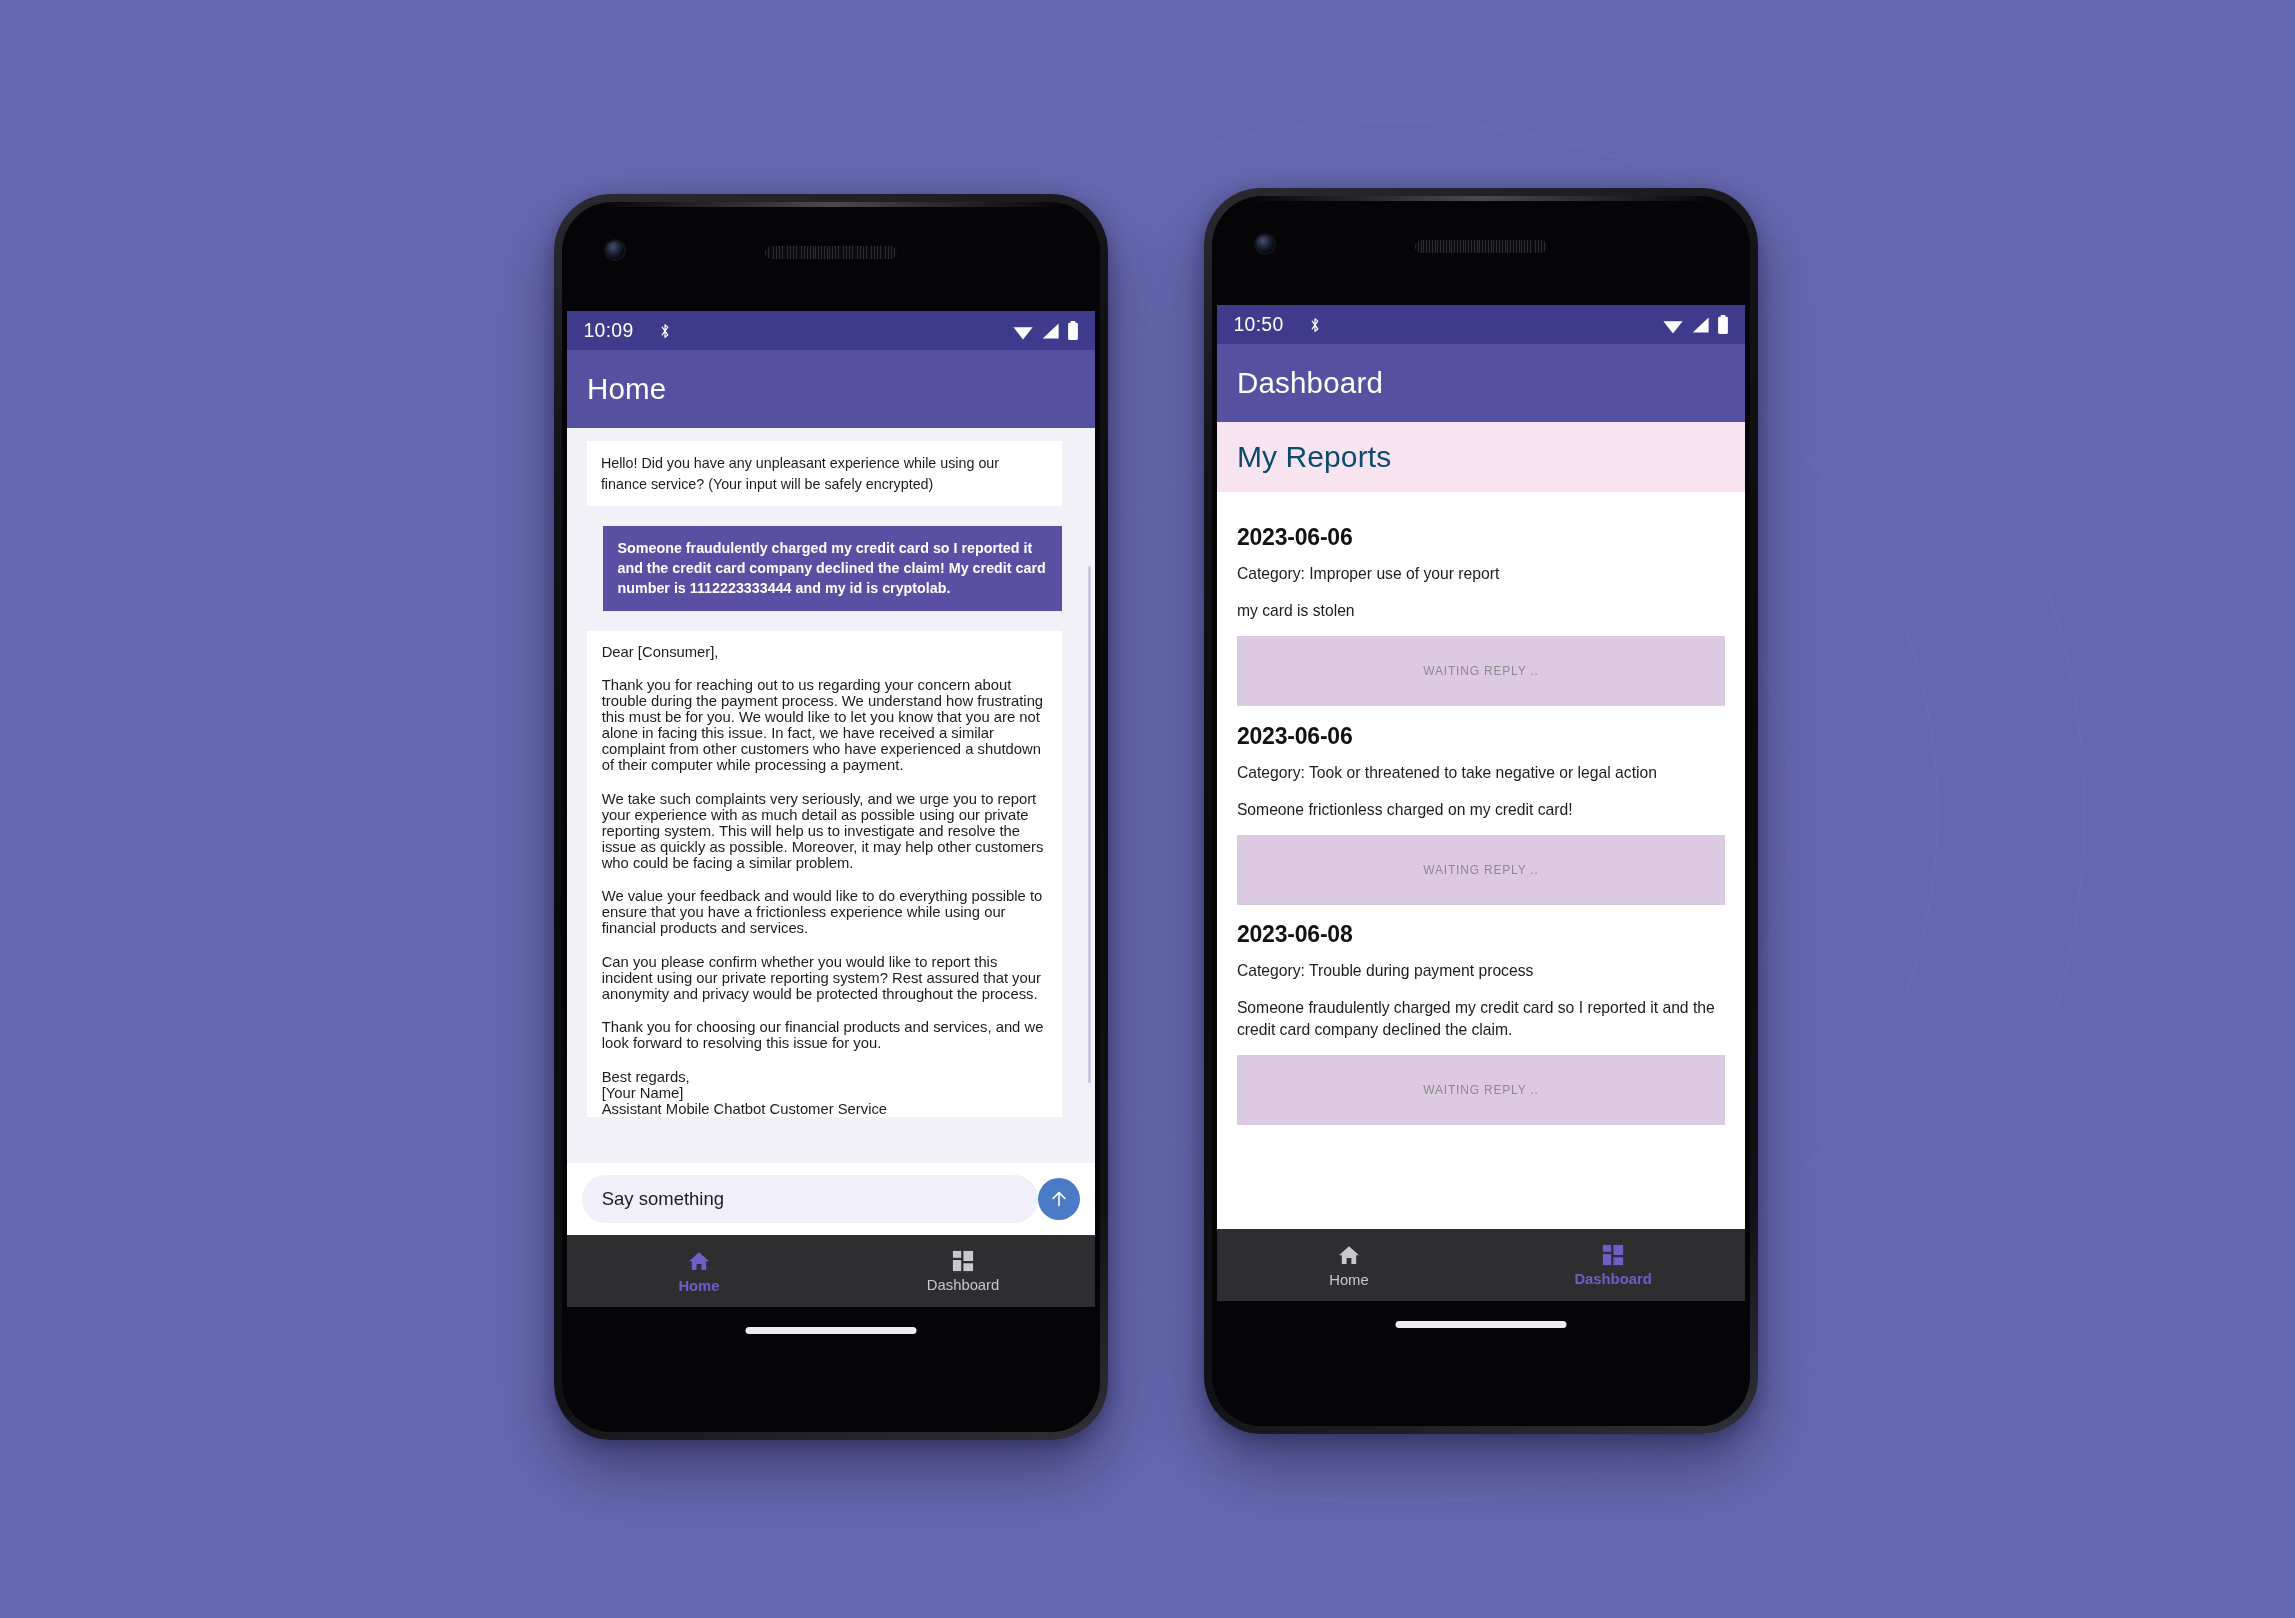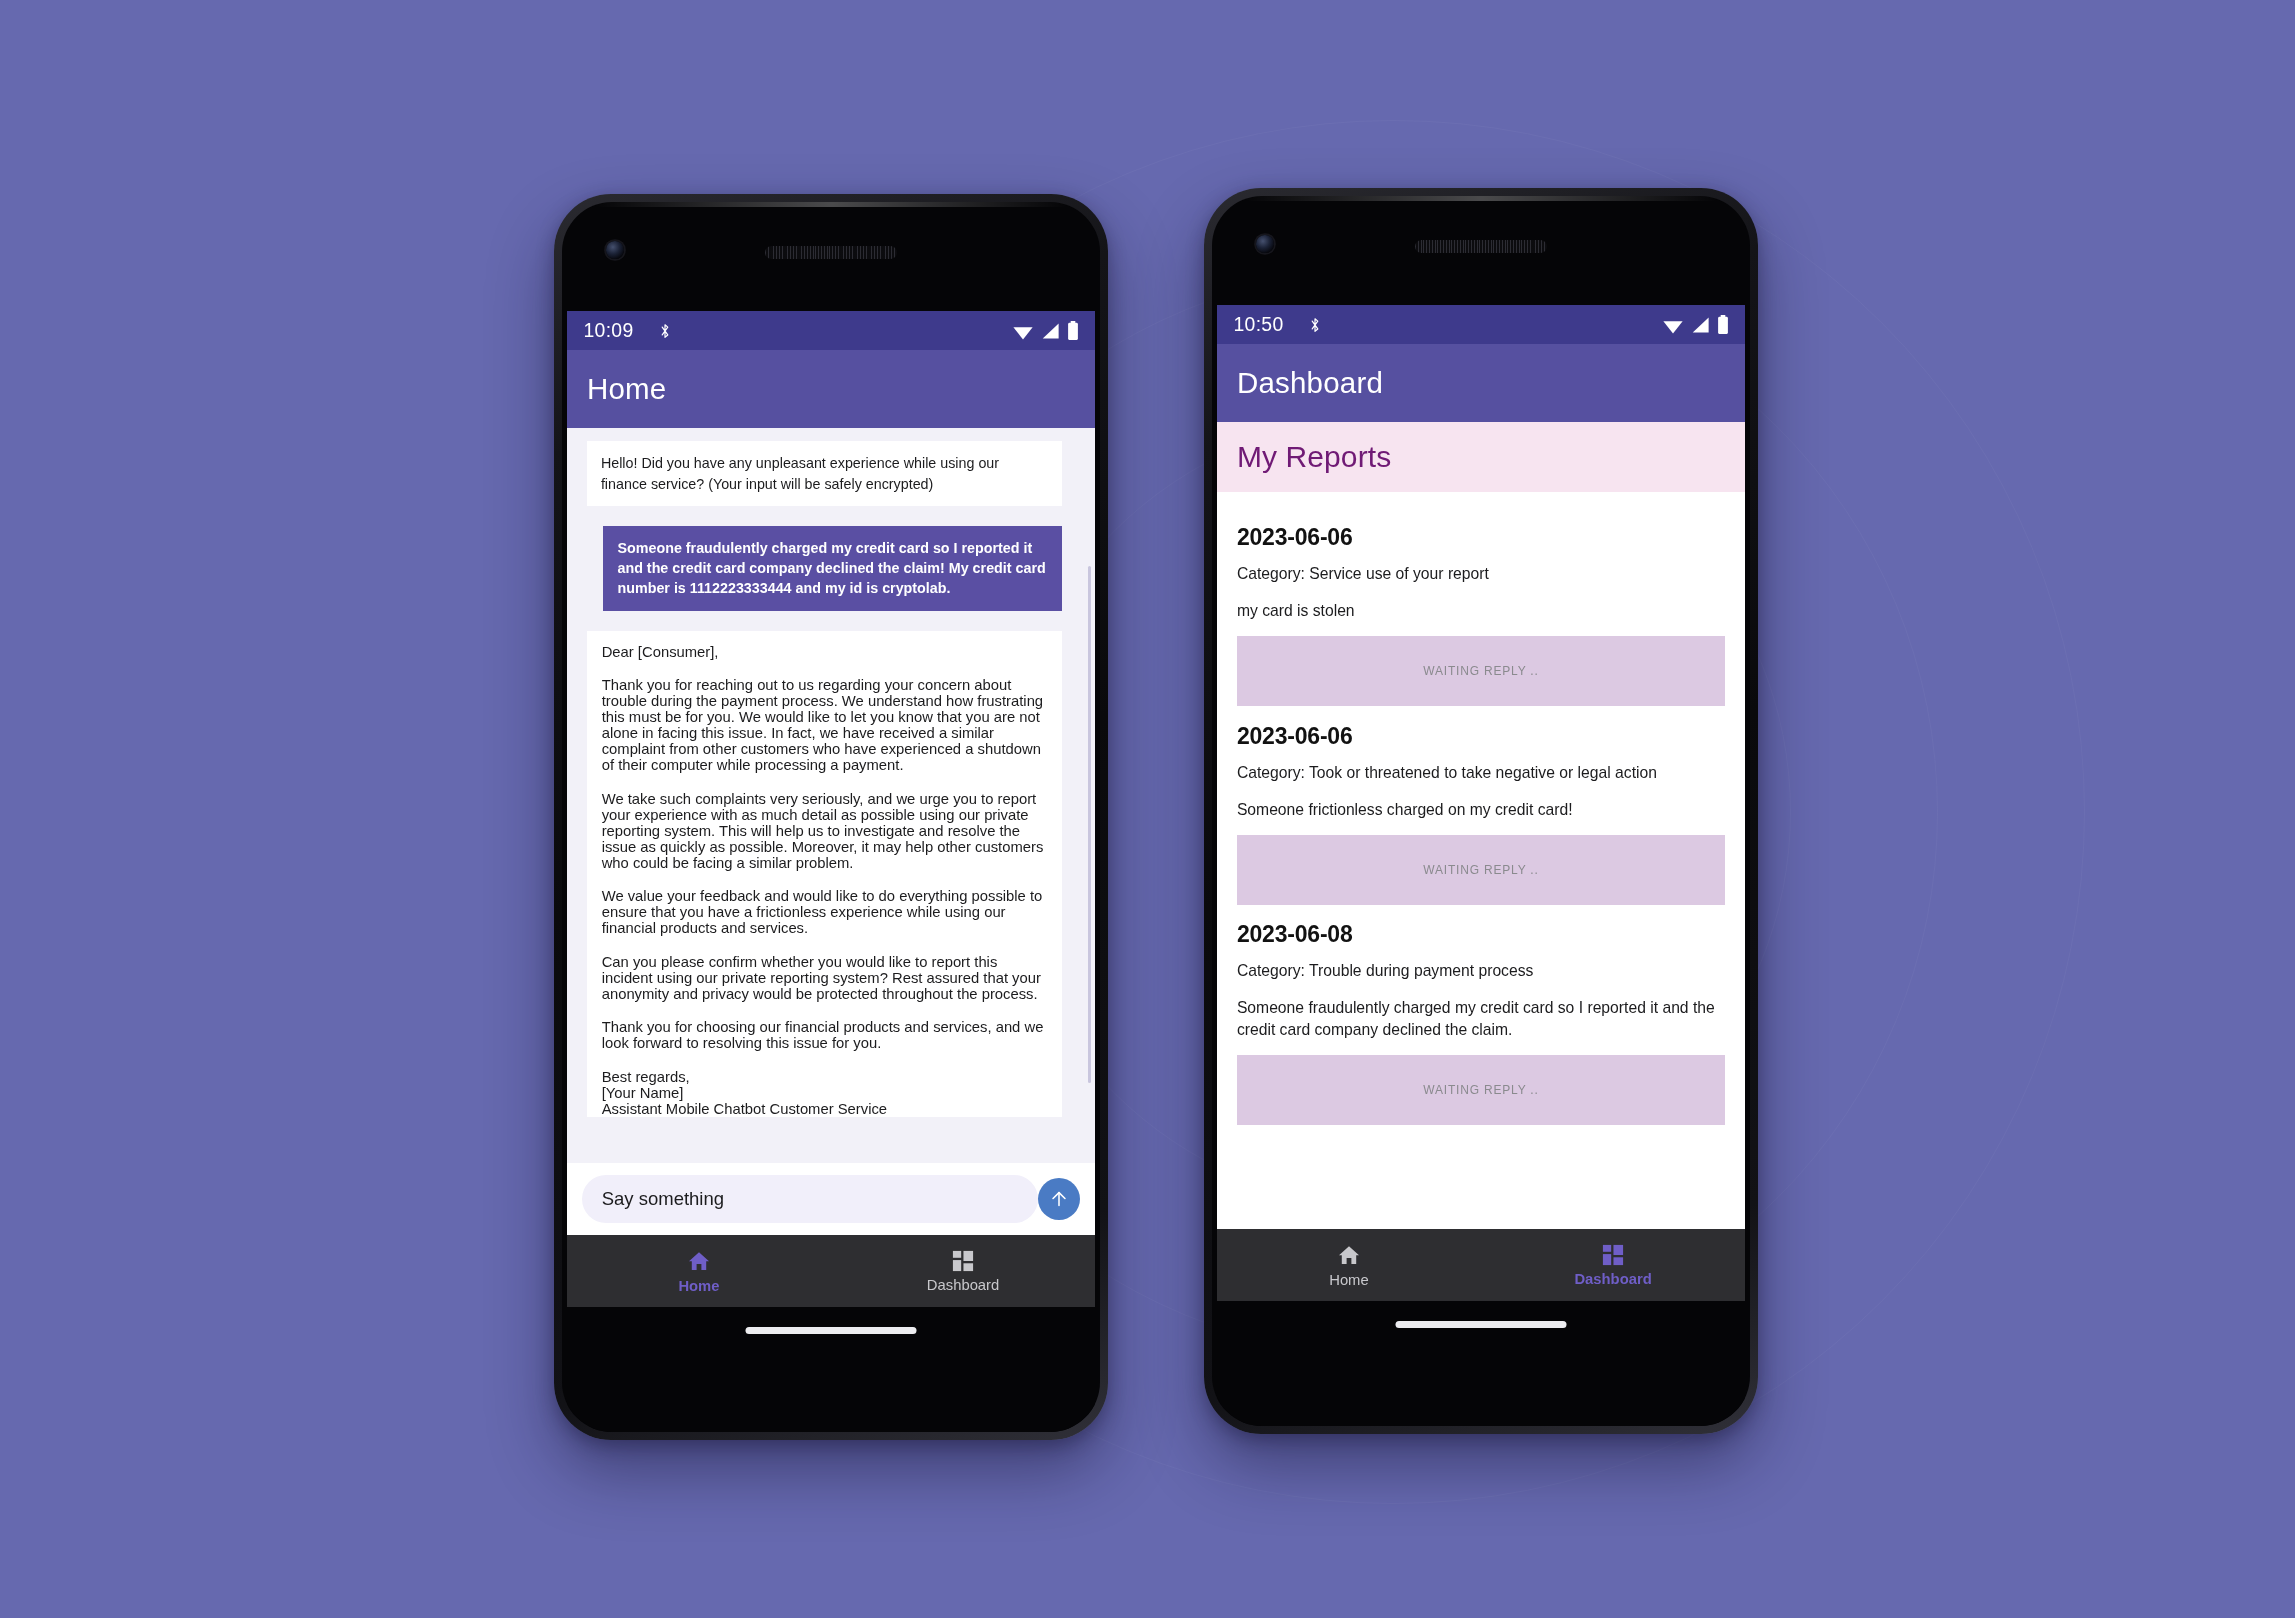--- a/index.html
+++ b/index.html
@@ -237,21 +237,21 @@
     flex-direction: column;
   }
   .dash-header {
     background: #f7e4f0;
     padding: 17.5px 20px 18.5px 20px;
     flex: 0 0 auto;
   }
   .dash-header-title {
     font-size: 30px;
     font-weight: 400;
-    color: #701a75;
+    color: #0c4a6e;
     letter-spacing: 0.1px;
   }
   .report-list { padding: 15px 20px; flex: 1 1 auto; }
   .report-card { padding-top: 16.6px; }
   .report-date {
     font-size: 23px;
     font-weight: 700;
     color: #121212;
     letter-spacing: -0.2px;
     margin-bottom: 13px;
@@ -485,21 +485,21 @@
 
       <div class="dash-area">
         <div class="dash-header">
           <span class="dash-header-title">My Reports</span>
         </div>
 
         <div class="report-list">
 
           <div class="report-card">
             <div class="report-date">2023-06-06</div>
-            <div class="report-category">Category: Service use of your report</div>
+            <div class="report-category">Category: Improper use of your report</div>
             <div class="report-desc">my card is stolen</div>
             <button class="waiting-btn">WAITING REPLY ..</button>
           </div>
 
           <div class="report-card">
             <div class="report-date">2023-06-06</div>
             <div class="report-category">Category: Took or threatened to take negative or legal action</div>
             <div class="report-desc">Someone frictionless charged on my credit card!</div>
             <button class="waiting-btn">WAITING REPLY ..</button>
           </div>

